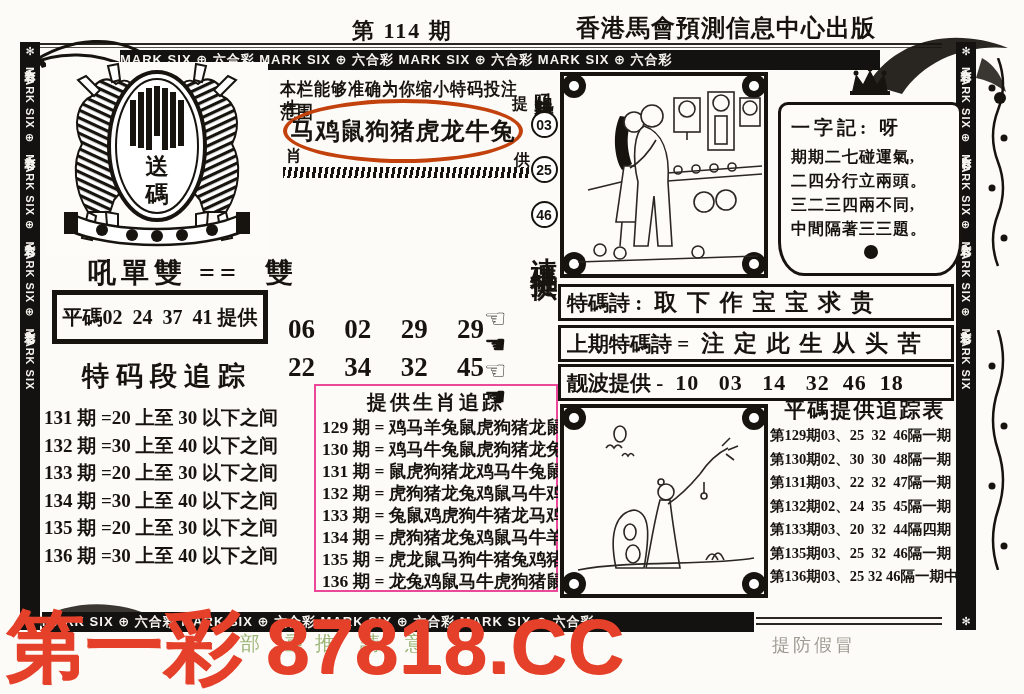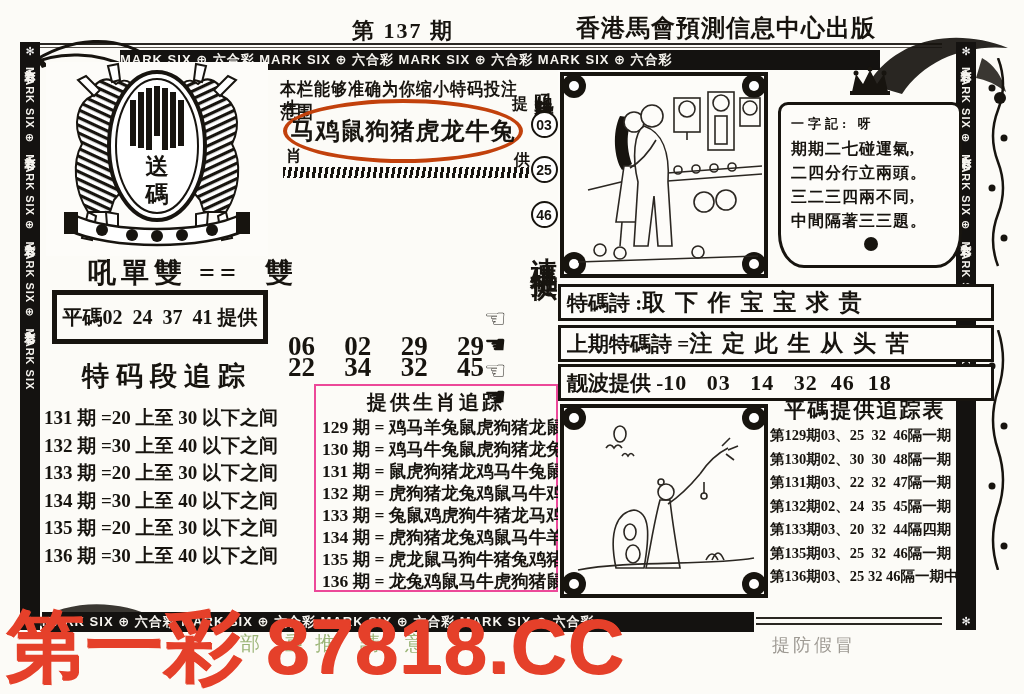--- a/index.html
+++ b/index.html
@@ -66,51 +66,51 @@
   .lianma-label { writing-mode:vertical-rl; text-orientation:upright; font-size:27px; font-weight:bold;
                   margin-top:8px; letter-spacing:6px; }
   .zodiac-box { left:314px; top:384px; width:244px; height:208px; border:2px solid #ec4899; padding:3px 6px; }
   .zodiac-title { text-align:center; font-size:20px; font-weight:bold; letter-spacing:3px; }
   .zodiac-box .row { font-size:17.5px; font-weight:bold; line-height:22px; white-space:pre; }
 
   
   .cartoon { background:#fdfcf9; }
 
   
-  .poem-row { left:558px; width:436px; height:37px; border:3px solid #17140f; background:#fdfcf9;
-              display:flex; align-items:center; padding:0 6px; gap:0; white-space:pre; }
+  .poem-row { left:558px; width:396px; height:37px; border:3px solid #17140f; background:#fdfcf9;
+              display:flex; align-items:center; padding:0 6px; gap:12px; white-space:pre; }
   .poem-label { font-size:21px; font-weight:bold; }
   .poem-text { font-size:23px; font-weight:bold; letter-spacing:2px; }
   .poem-nums { font-size:22px; font-weight:bold; letter-spacing:1px; }
 
   
   .shield { left:778px; top:66px; width:184px; }
   .shield-box { margin-top:2px; border:3px solid #17140f; border-radius:10px 10px 26px 26px/10px 10px 34px 34px;
                 padding:10px 8px 14px 10px; background:#fdfcf9; }
-  .shield-title { font-size:13px; font-weight:bold; letter-spacing:4px; margin-bottom:4px; }
+  .shield-title { font-size:19px; font-weight:bold; letter-spacing:4px; margin-bottom:4px; }
   .shield-line { font-size:16px; line-height:24px; font-weight:bold; letter-spacing:1px; }
   .rosette { width:14px; height:14px; background:#17140f; border-radius:50%; margin:4px auto 0; }
 
   .ptable { left:770px; top:396px; width:190px; }
   .ptable-title { font-size:21px; font-weight:bold; letter-spacing:2px; text-align:center; }
   .ptable .row { font-size:14.5px; font-weight:bold; line-height:23.5px; white-space:pre; }
 
   
   .faint-text { left:240px; top:630px; font-size:20px; color:#4d7c0f; opacity:.55; letter-spacing:10px; }
   .caution { left:772px; top:633px; font-size:18px; color:#6d675f; opacity:.65; letter-spacing:3px; }
   .watermark { left:6px; top:595px; width:1014px; font-size:78px; font-weight:900; color:#e5402a;
                font-family:"Liberation Sans","DejaVu Sans",sans-serif; letter-spacing:1px; z-index:40;
                text-shadow:1px 1px 0 #e5402a; white-space:nowrap; }
 </style>
 </head>
 <body>
 
 <div class="page">
 
-  <div class="abs issue b">第 137 期</div>
+  <div class="abs issue b">第 114 期</div>
   <div class="abs publisher">香港馬會預測信息中心出版</div>
   <div class="abs hairline1"></div>
   <div class="abs hairline2"></div>
 
   <svg class="abs" style="left:18px;top:26px;" width="140" height="46">
     <path d="M138,36 C100,6 52,10 8,40 C40,24 80,26 112,42" fill="none" stroke="#17140f" stroke-width="3"></path>
     <path d="M30,40 C22,28 10,26 2,34 C10,30 20,34 24,42" fill="#17140f"></path>
     <circle cx="10" cy="38" r="4" fill="#17140f"></circle>
   </svg>
   <svg class="abs" style="left:862px;top:28px;" width="150" height="92">
@@ -214,21 +214,21 @@
 
   <div class="abs slogan">本栏能够准确为你缩小特码投注范围</div>
   <div class="abs oval">马鸡鼠狗猪虎龙牛兔</div>
   <div class="abs oval-corner" style="left:284px;top:98px;">生</div>
   <div class="abs oval-corner" style="left:512px;top:94px;">提</div>
   <div class="abs oval-corner" style="left:286px;top:146px;">肖</div>
   <div class="abs oval-corner" style="left:514px;top:150px;">供</div>
   <div class="abs hatch"></div>
 
 
-  <div class="abs numrow" style="top:331px;">
+  <div class="abs numrow" style="top:314px;">
     <span>06</span>
     <span>02</span>
     <span>29</span>
     <span>29</span>
   </div>
   <div class="abs numrow" style="top:352px;">
     <span>22</span>
     <span>34</span>
     <span>32</span>
     <span>45</span>

